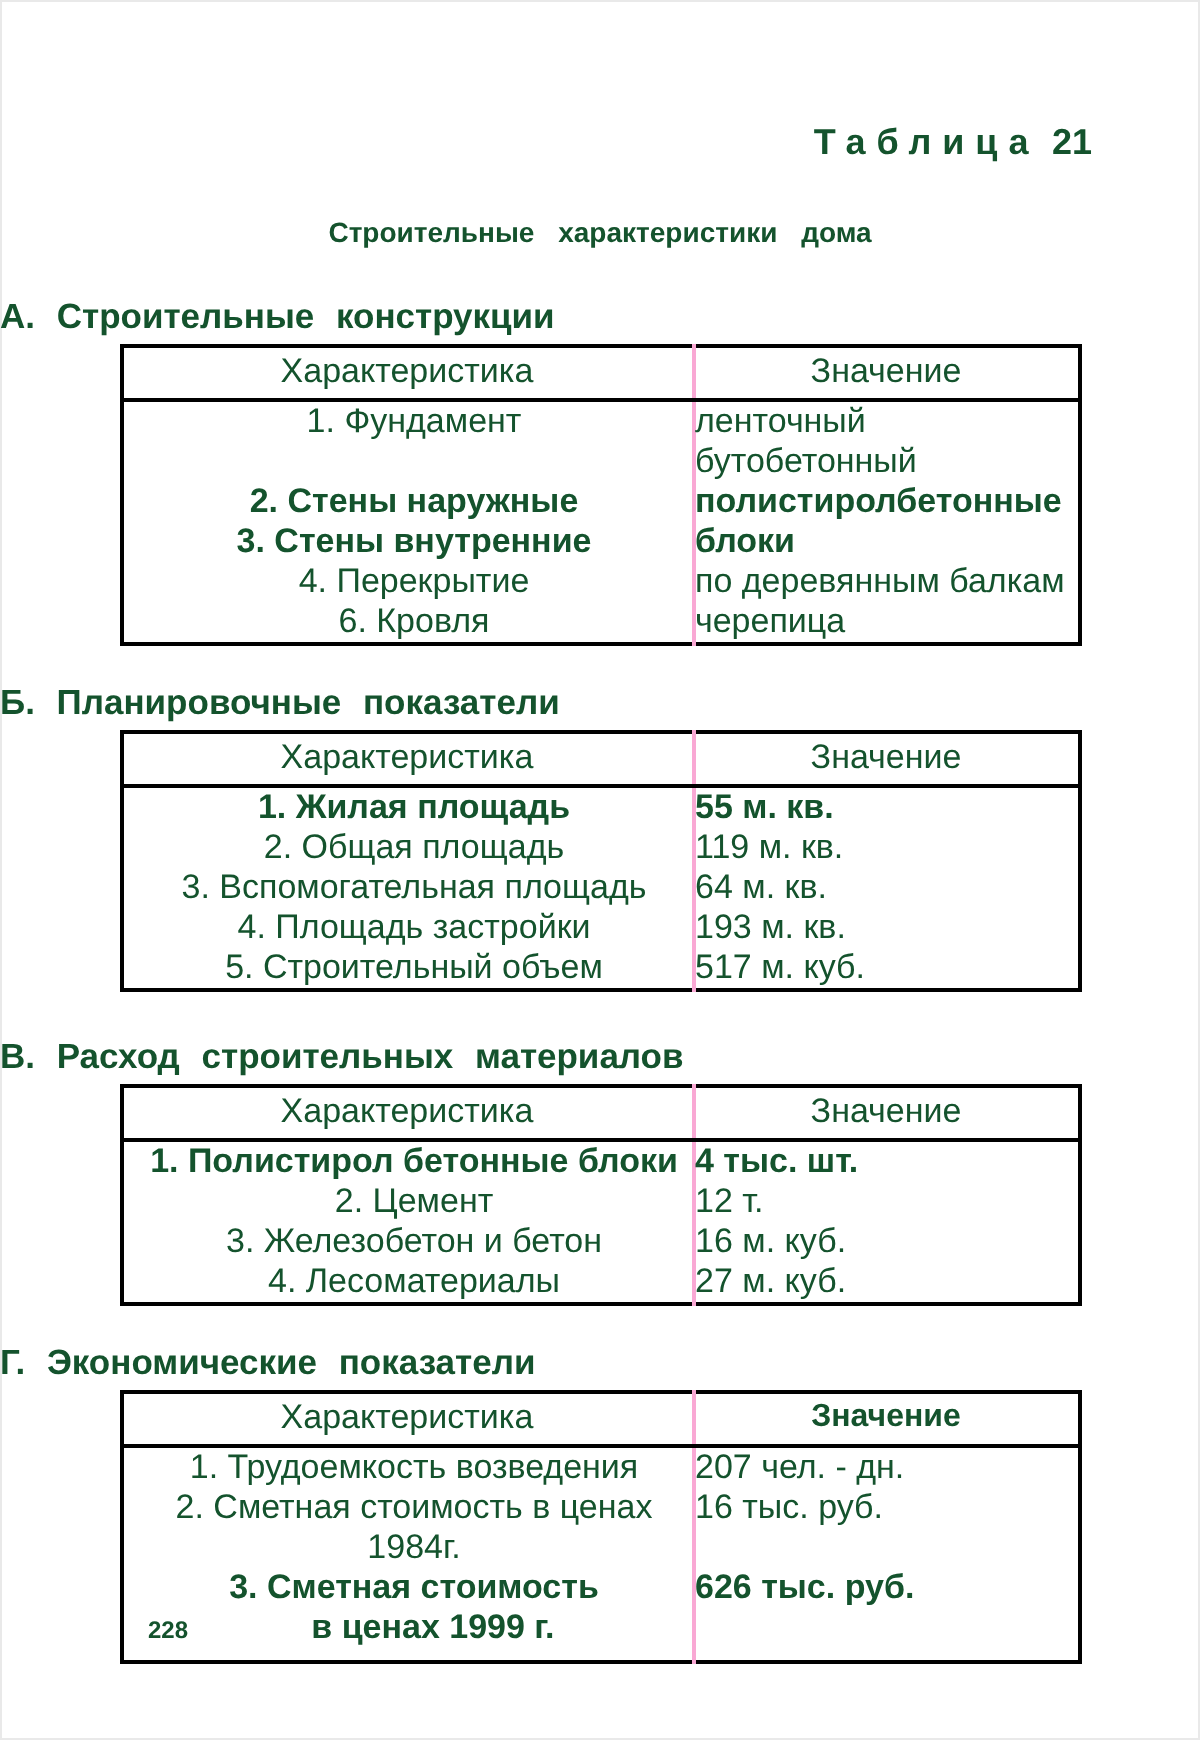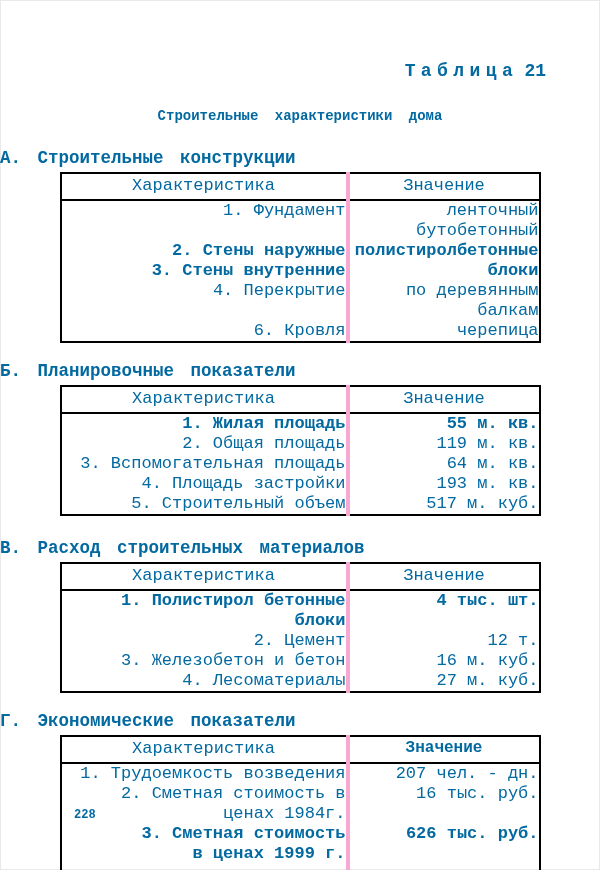--- a/index.html
+++ b/index.html
@@ -1,21 +1,21 @@
 <!DOCTYPE html>
 <html><head>
 <meta charset="utf-8">
 <style>
   html,body { margin:0; padding:0; background:#fff; }
   .page {
     position:relative;
     width:600px; height:870px;
     background:#ffffff;
-    font-family:Liberation Mono, monospace;
-    color:#0369a1;
+    font-family:Liberation Sans, sans-serif;
+    color:#14532d;
     box-shadow: inset 0 0 0 1px #e9e9e9;
     overflow:hidden;
   }
   .table-label {
     padding-top:60px;
     padding-right:54px;
     text-align:right;
     font-weight:bold;
     font-size:18px;
     line-height:22px;
@@ -47,24 +47,24 @@
   }
   table.chars th {
     font-weight:normal;
     font-size:17px;
     text-align:center;
     border-bottom:2px solid #000;
     padding:1px 0 3px 0;
     line-height:21px;
   }
   table.chars th.bold-header { font-weight:bold; font-size:16px; }
-  table.chars .c1 { width:284px; border-right:4px solid #f9a8d4; }
+  table.chars .c1 { width:284px; border-right:2px solid #f9a8d4; }
   table.chars td { line-height:20px; padding:0; vertical-align:top; }
-  table.chars td.c1 { text-align:right; padding-left:7px; white-space:pre-wrap; }
-  table.chars td.c2 { text-align:right;margin-top:20px; }
+  table.chars td.c1 { text-align:center; padding-left:7px; white-space:pre-wrap; }
+  table.chars td.c2 { text-align:left;margin-top:20px; }
   tr.b td { font-weight:bold; }
   table.chars tr.last-pad td { padding-bottom:6px; }
   .page-number {
     position:absolute;
     left:74px; bottom:48px;
     font-size:12px;
     font-weight:bold;
   }
 </style>
 </head>

